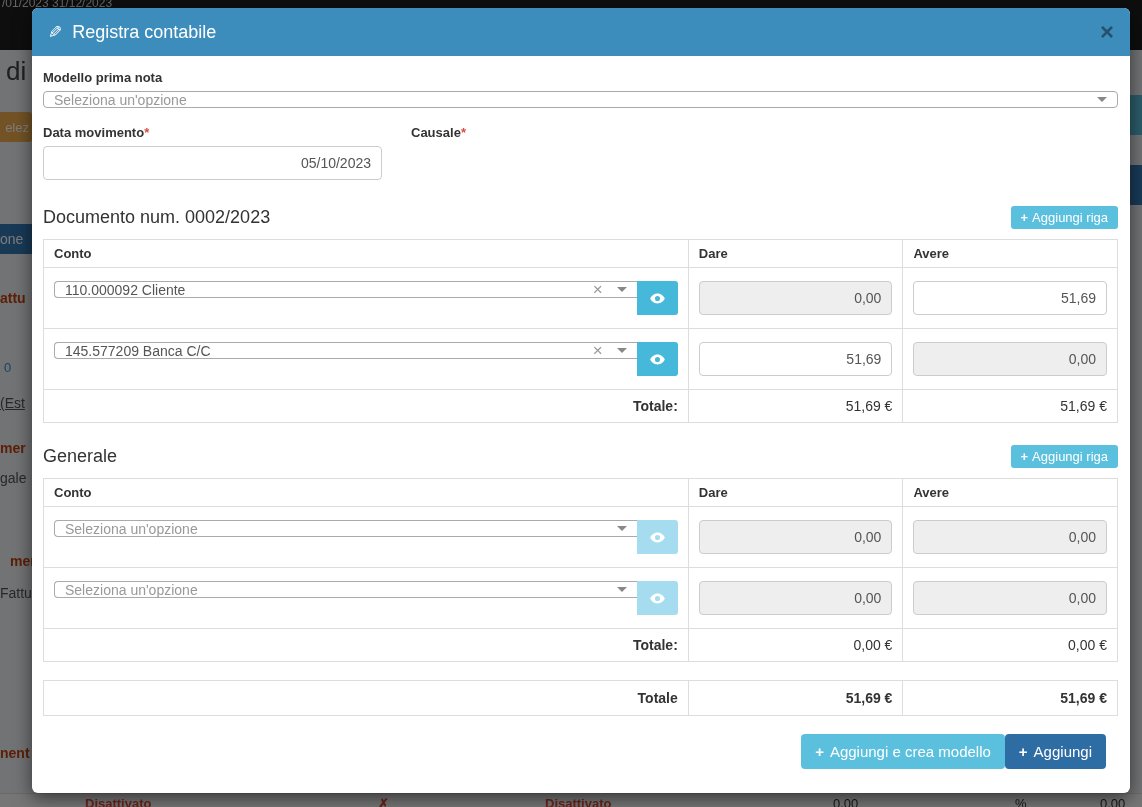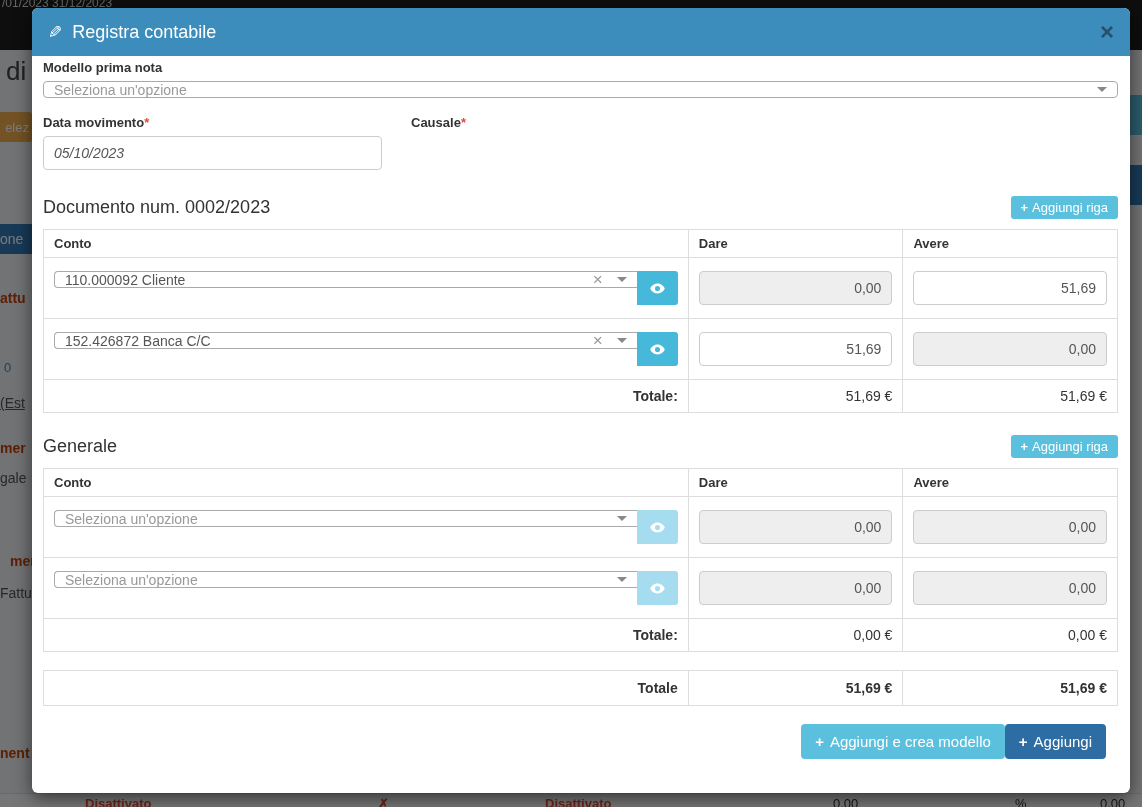--- a/index.html
+++ b/index.html
@@ -29,37 +29,37 @@
   .overlay { position:absolute; inset:0; background:rgba(0,0,0,0.52); }
 
   
   .modal { position:absolute; left:32px; top:8px; width:1098px; height:785px; background:#fff;
     border-radius:6px; box-shadow:0 5px 18px rgba(0,0,0,0.55); overflow:hidden; }
   .modal-header { height:48px; background:#3c8dbc; color:#fff; display:flex; align-items:center;
     padding:0 16px; font-size:18px; }
   .modal-title { display:flex; align-items:center; gap:10px; }
   .pencil { font-size:17px; transform:scaleX(-1); display:inline-block; }
   .close-x { margin-left:auto; color:#28506a; font-size:24px; line-height:1; cursor:pointer; font-weight:bold; }
-  .modal-body { padding:4px 12px 0 11px; }
+  .modal-body { padding:14px 12px 0 11px; }
 
   .fld-label { font-size:13px; font-weight:bold; color:#333; margin-bottom:6px; }
   .req { color:#dd4b39; }
   .selectbox { height:17px; border:1px solid #aaa; border-radius:4px; background:#fff;
     display:flex; align-items:center; padding:0 10px; font-size:14px; color:#999; }
   .selectbox .sel-text { flex:1; overflow:hidden; white-space:nowrap; }
   .sel-dark { color:#555; }
   .sel-clear { color:#999; font-size:17px; margin-right:14px; cursor:pointer; }
   .caret { width:0; height:0; border-left:5px solid transparent; border-right:5px solid transparent;
     border-top:5px solid #888; }
   .fld-row { display:flex; gap:29px; margin-top:17px; }
   .fld-data { width:339px; }
   .fld-causale { flex:1; }
   .txtin { width:100%; height:34px; border:1px solid #ccc; border-radius:4px; font-size:14px;
     color:#555; padding:0 10px; font-family:"Liberation Sans", sans-serif; background:#fff; }
-  .txt-center { text-align:left;font-style:italic; }
+  .txt-center { text-align:right; }
   .txt-gray { color:#777; }
 
   .section-head { display:flex; align-items:center; margin-top:26px; }
   .section-head.g { margin-top:22px; }
   .section-title { font-size:18px; color:#333; }
   .btn-addrow { margin-left:auto; background:#5bc0de; color:#fff; border:none; border-radius:3px;
     font-size:13px; padding:4px 10px; cursor:pointer; font-family:"Liberation Sans", sans-serif; }
   .btn-addrow .plus { font-weight:bold; margin-right:4px; }
 
   .acc-table { margin-top:10px; border:1px solid #ddd; }
@@ -182,21 +182,21 @@
               </svg>
           </button>
         </div>
         <div><input class="numin" disabled="" value="0,00" style=""></div>
         <div><input class="numin" value="51,69" style=""></div>
       </div>
 
       <div class="trow tbody">
         <div class="conto-cell">
           <div class="selectbox">
-            <span class="sel-text sel-dark">152.426872 Banca C/C</span>
+            <span class="sel-text sel-dark">145.577209 Banca C/C</span>
             <span class="sel-clear">×</span>
             <span class="caret"></span>
           </div>
           <button class="eye-btn">
             <svg width="17" height="17" viewBox="0 0 16 16">
                 <path fill="#fff" fill-rule="evenodd" d="M8 3.3C4.6 3.3 1.9 5.9 1.1 8c.8 2.1 3.5 4.7 6.9 4.7s6.1-2.6 6.9-4.7C14.1 5.9 11.4 3.3 8 3.3zm0 7.1A2.4 2.4 0 1 1 8 5.6a2.4 2.4 0 0 1 0 4.8z"></path>
               </svg>
           </button>
         </div>
         <div><input class="numin" value="51,69" style=""></div>

